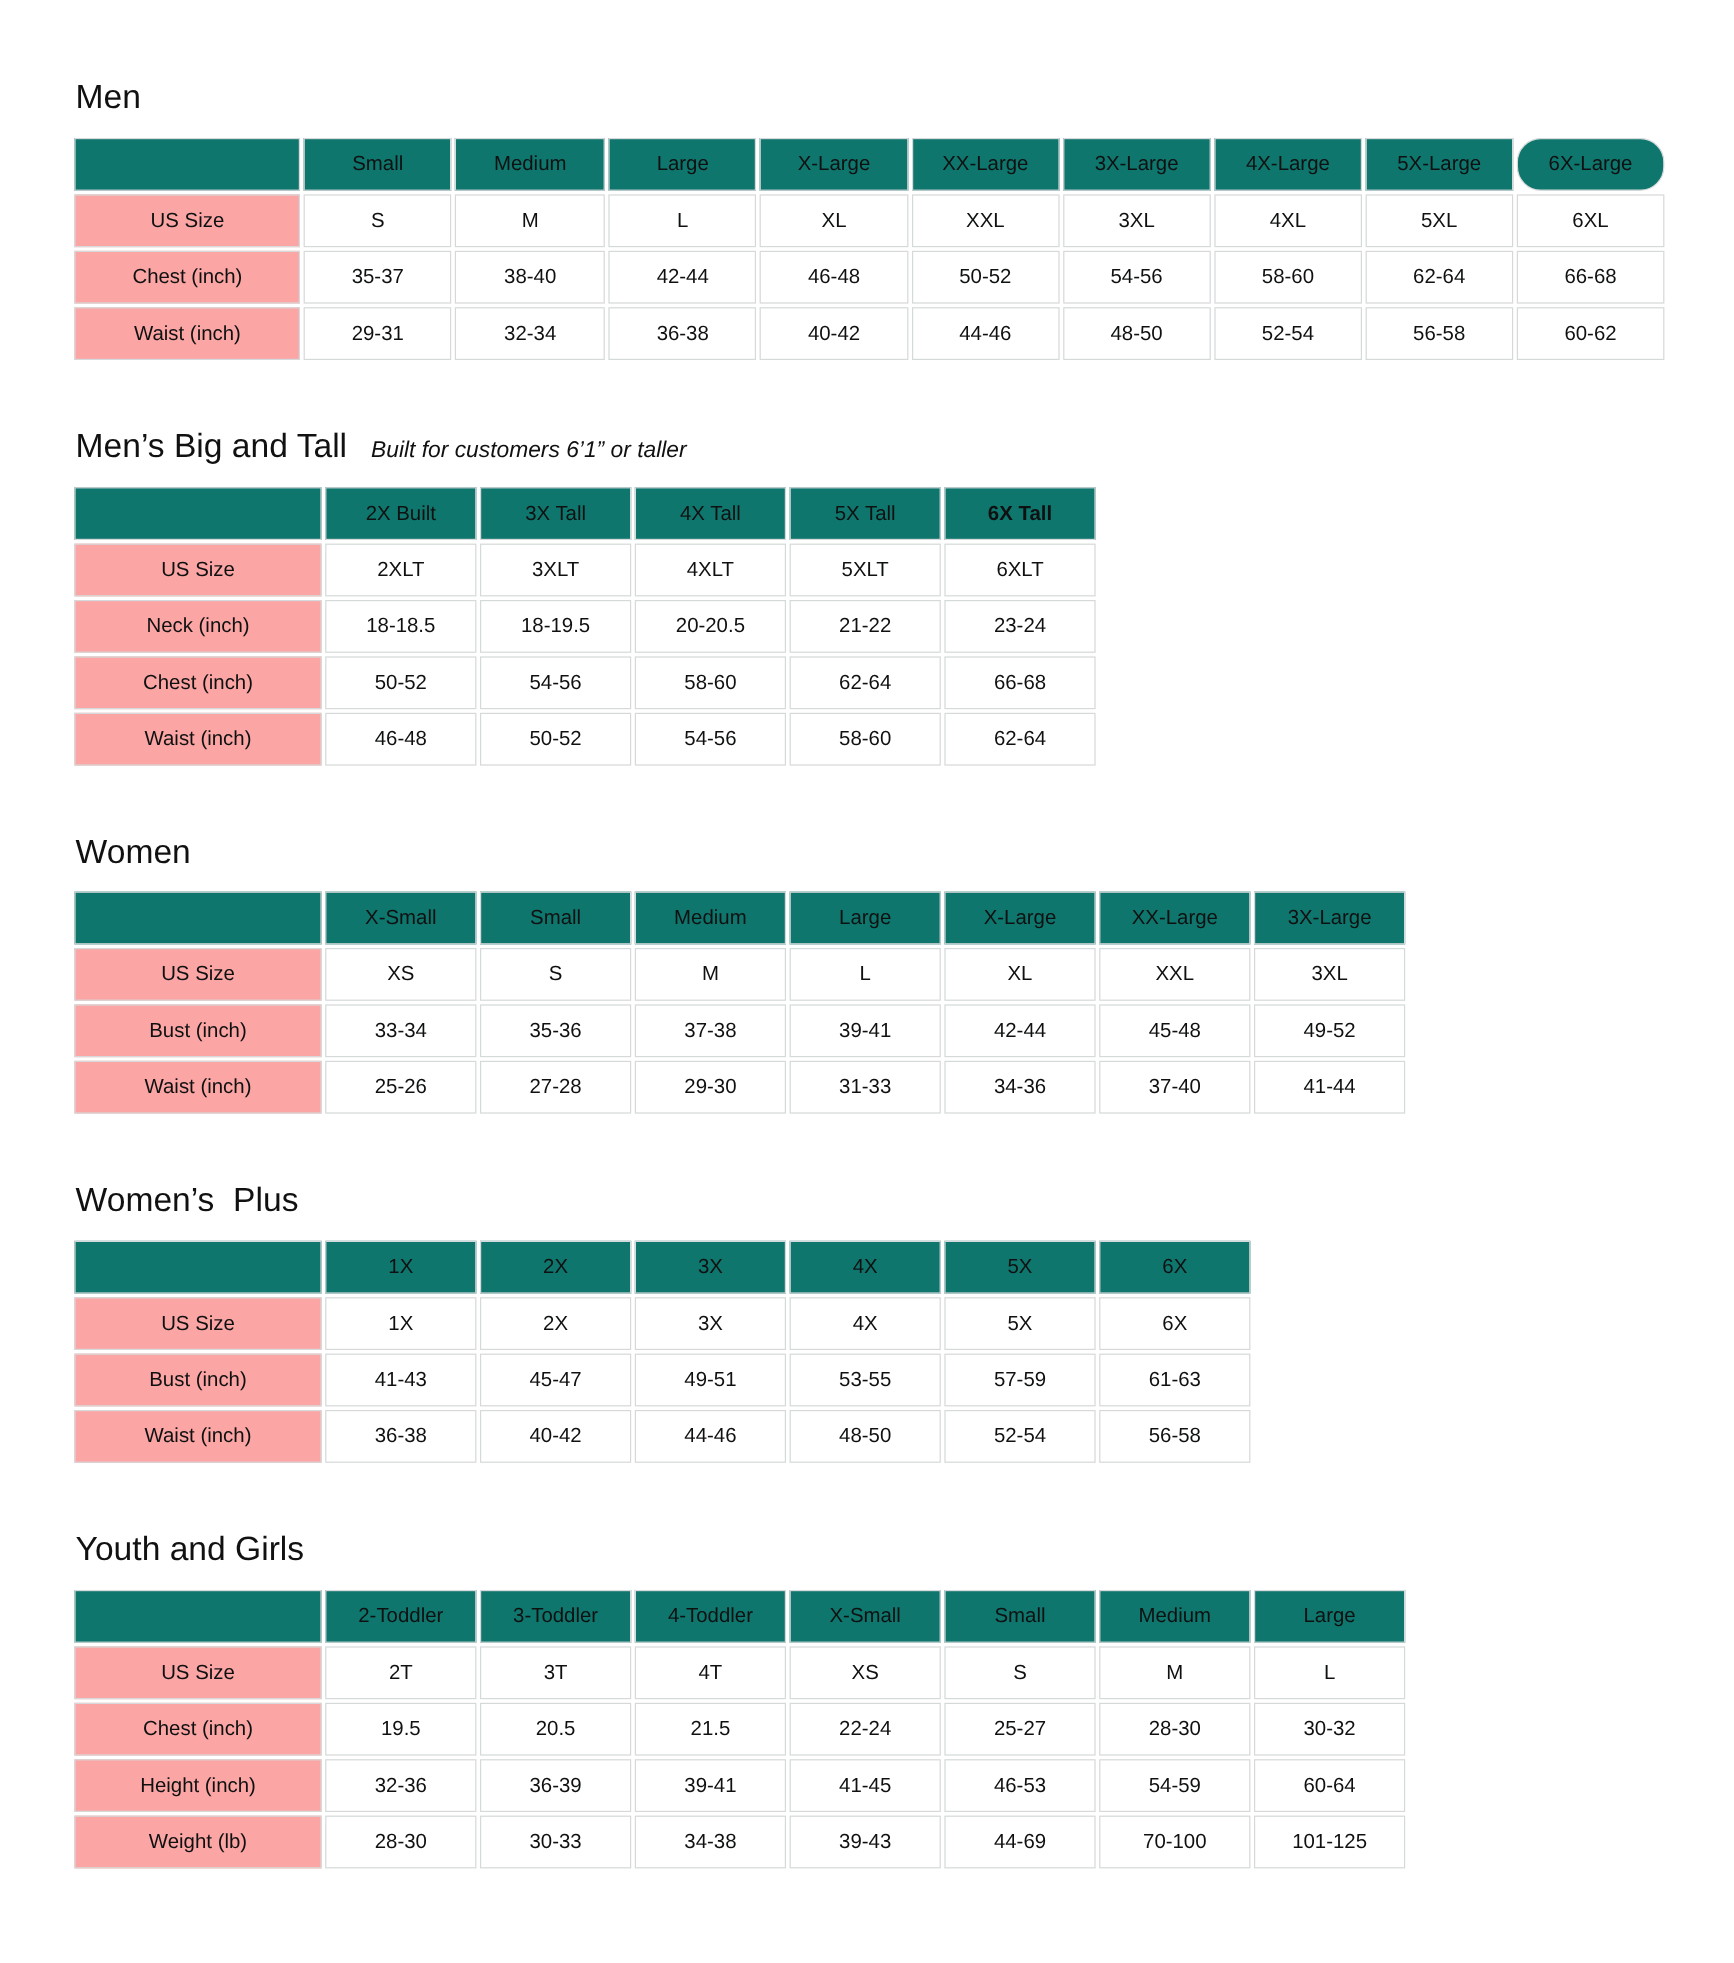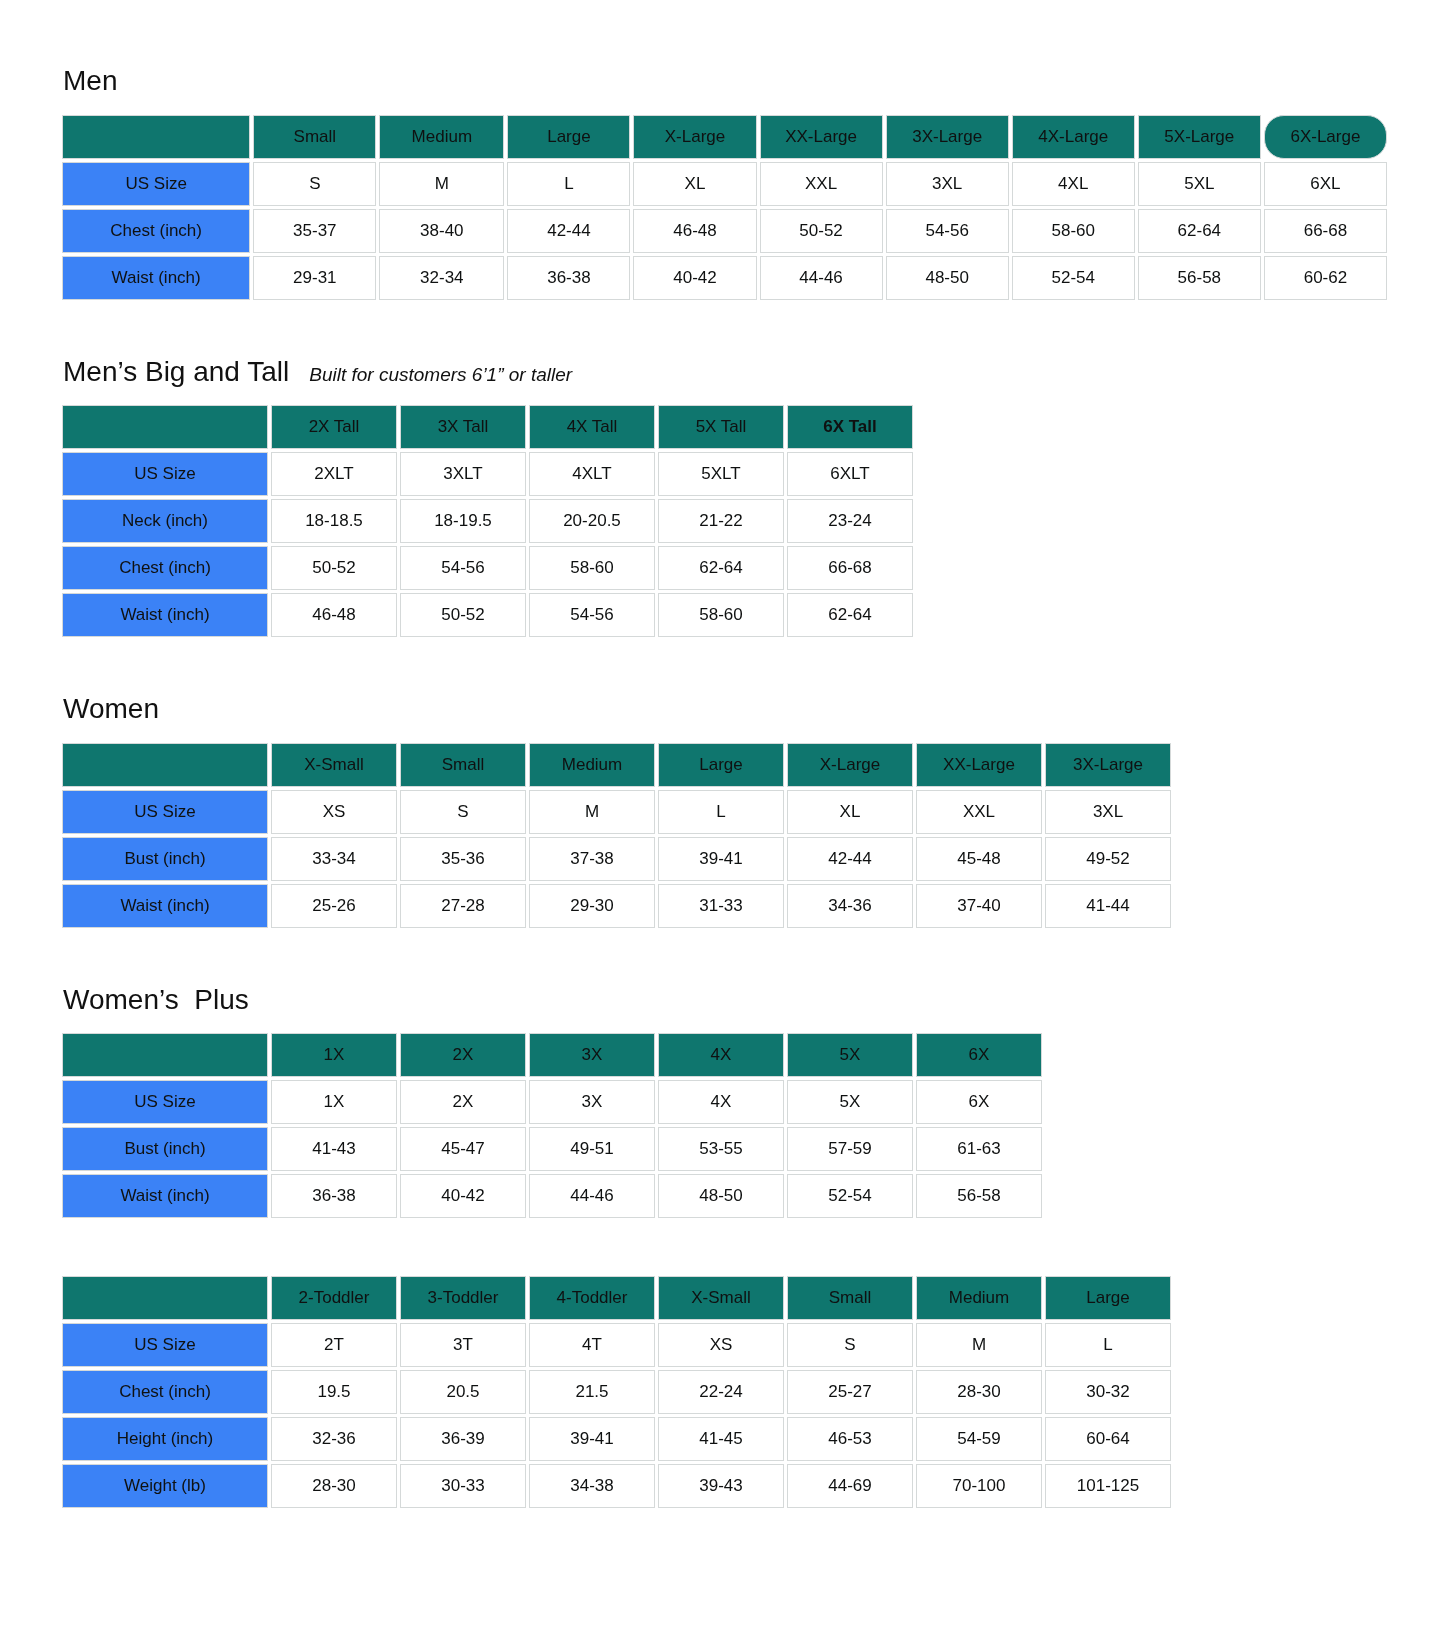--- a/index.html
+++ b/index.html
@@ -60,21 +60,21 @@
   }
   td.corner-cell,
   th.column-header {
     background: #0f766e;
   }
   td.corner-cell,
   th.row-label {
     width: 192px;
   }
   th.row-label {
-    background: #3b82f6;
+    background: #fca5a5;
     text-align: left;
     padding-left: 17px;
     font-weight: 700;
   }
   td.value-cell {
     background: #ffffff;
   }
 </style>
 </head>
 <body>
@@ -138,21 +138,21 @@
           </tbody>
     </table>
   </section>
 
   <section class="section">
     <h2 class="title-row"><span class="title-text">Men’s Big and Tall</span><em class="subtitle-text">Built for customers 6’1” or taller</em></h2>
     <table class="size-table">
       <thead>
         <tr>
               <td class="corner-cell"></td>
-              <th class="column-header" style="width: 112px;">2X Tall</th>
+              <th class="column-header" style="width: 112px;">2X Built</th>
               <th class="column-header" style="width: 112px;">3X Tall</th>
               <th class="column-header" style="width: 112px;">4X Tall</th>
               <th class="column-header" style="width: 112px;">5X Tall</th>
               <th class="column-header" style="width: 112px; font-weight: bold;">6X Tall</th>
             </tr>
       </thead>
       <tbody>
             <tr>
               <th class="row-label">US Size</th>
               <td class="value-cell">2XLT</td>
@@ -279,20 +279,21 @@
               <td class="value-cell">44-46</td>
               <td class="value-cell">48-50</td>
               <td class="value-cell">52-54</td>
               <td class="value-cell">56-58</td>
             </tr>
           </tbody>
     </table>
   </section>
 
   <section class="section">
+    <h2 class="title-row"><span class="title-text">Youth and Girls</span></h2>
     <table class="size-table">
       <thead>
         <tr>
               <td class="corner-cell"></td>
               <th class="column-header" style="width: 112px;">2-Toddler</th>
               <th class="column-header" style="width: 112px;">3-Toddler</th>
               <th class="column-header" style="width: 112px;">4-Toddler</th>
               <th class="column-header" style="width: 112px;">X-Small</th>
               <th class="column-header" style="width: 112px;">Small</th>
               <th class="column-header" style="width: 112px;">Medium</th>

